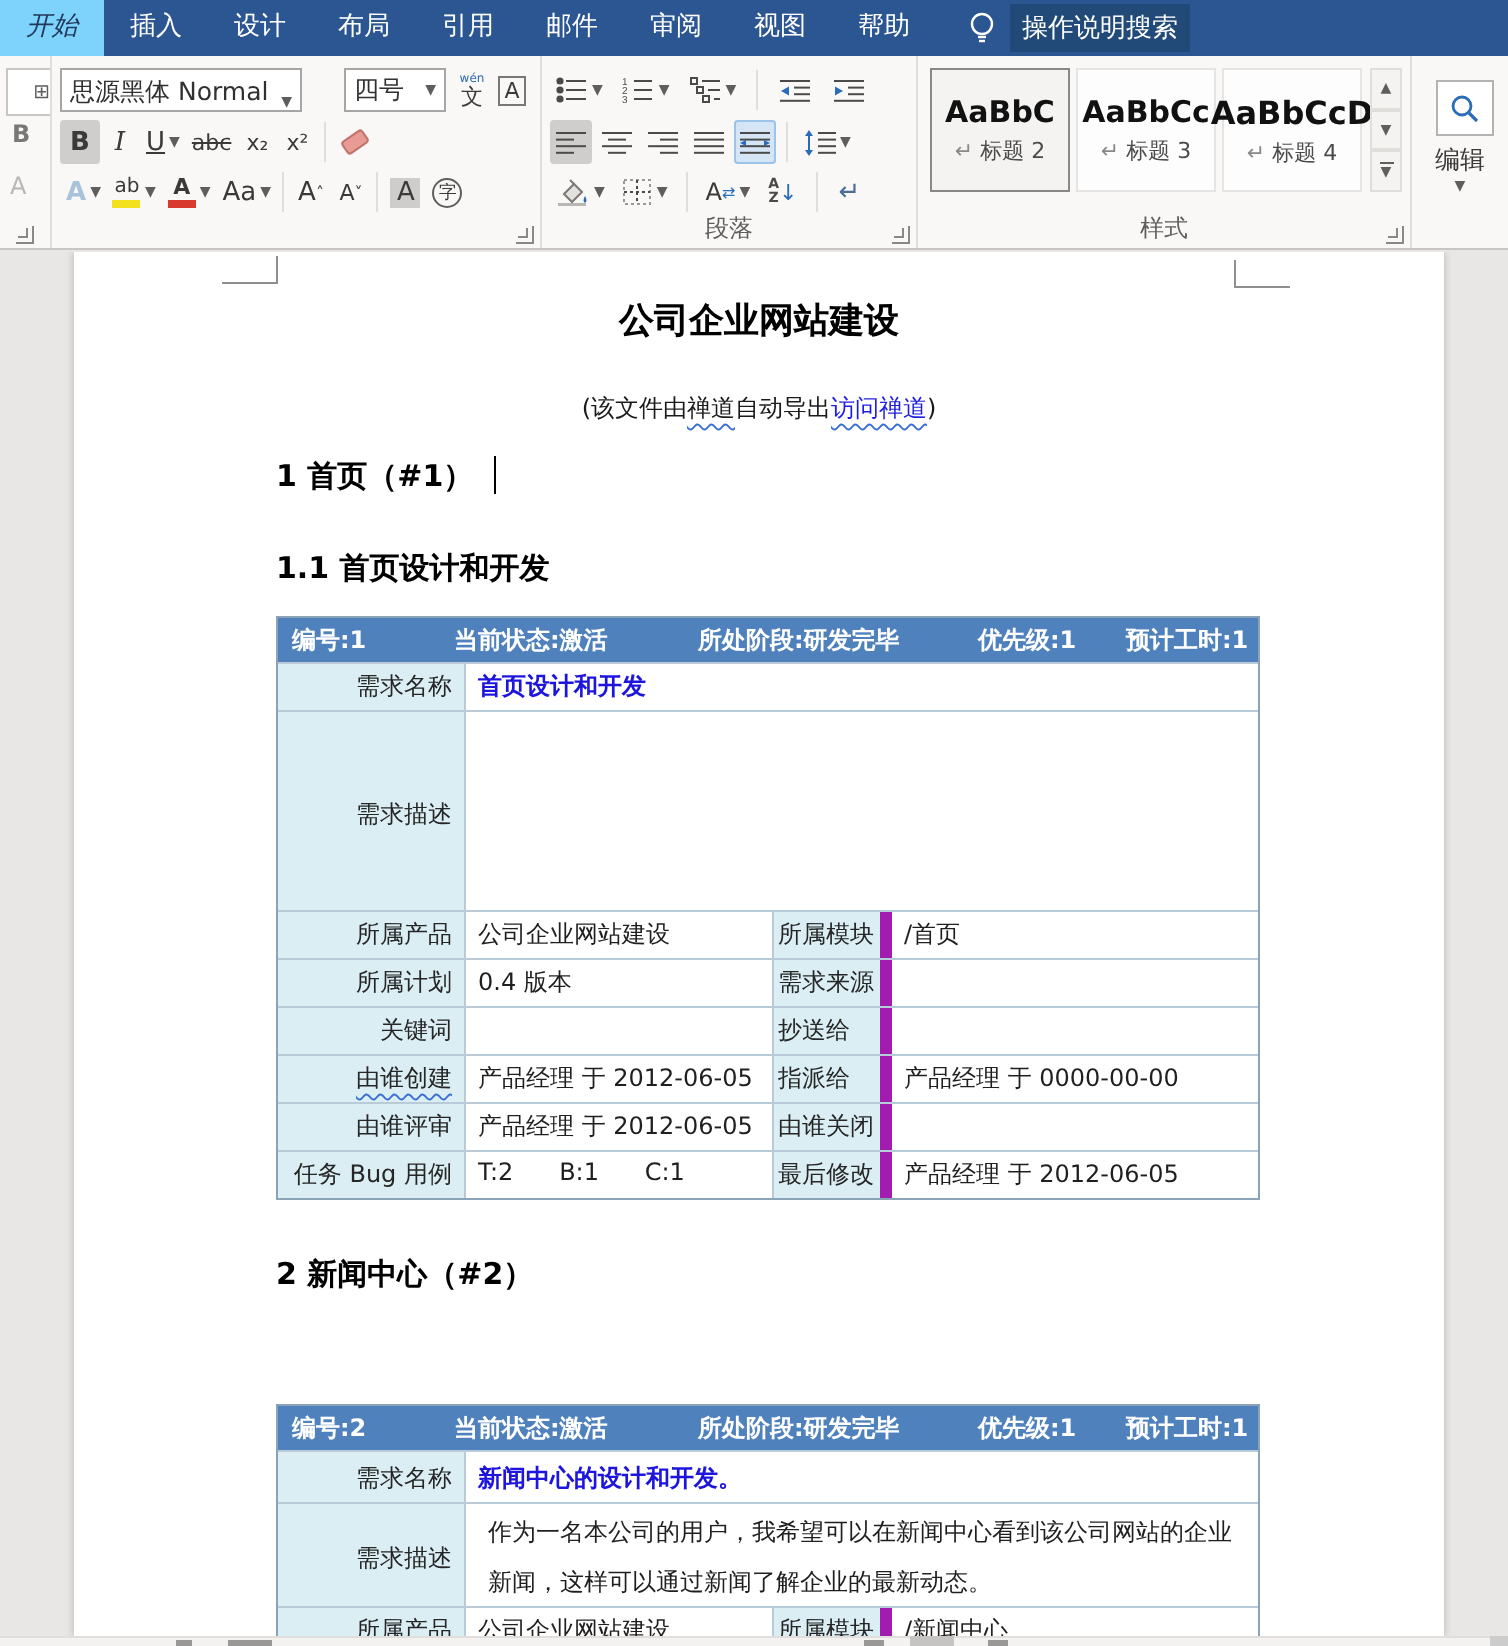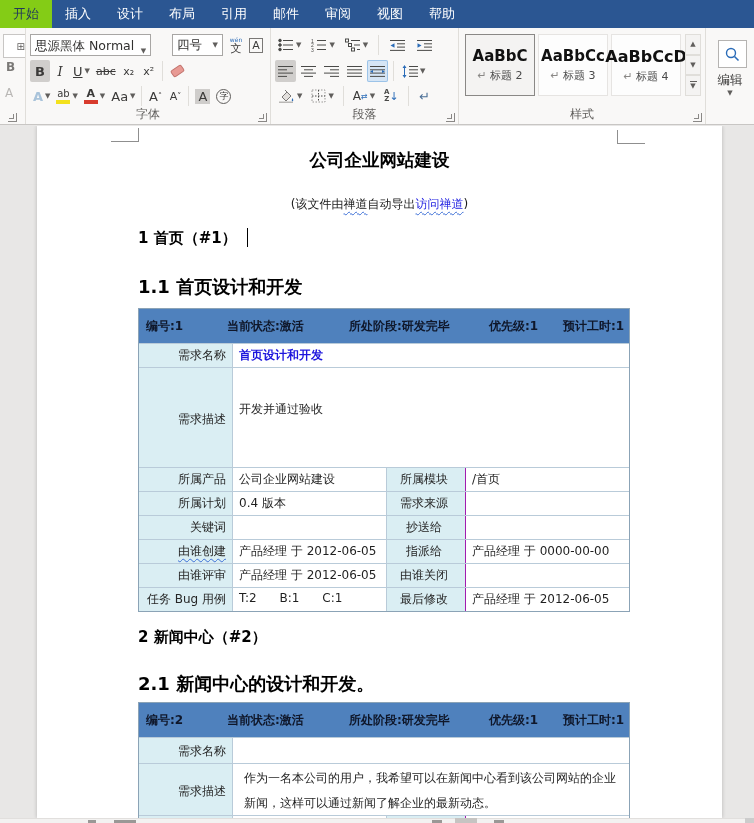--- a/index.html
+++ b/index.html
@@ -4,21 +4,21 @@
 <style>
   * { margin:0; padding:0; box-sizing:border-box; }
   html,body { width:754px; height:823px; }
   body { position:relative; overflow:hidden; background:#e8e7e6;
          font-family:"DejaVu Sans", sans-serif; color:#262626; }
 
   
   .tabbar { position:absolute; top:0; left:0; width:754px; height:28px;
             background:#2b5692; display:flex; align-items:stretch; }
   .tab { padding:0 13px; line-height:28px; font-size:13px; color:#fff; white-space:nowrap; cursor:default; }
-  .tab.active { background:#84cc16; color:#23395c; }
+  .tab.active { background:#7dd3fc; color:#23395c;font-style:italic; }
   .tellme { display:flex; align-items:center; margin-left:16px; color:#fff; font-size:13px; gap:7px; }
   .tellme .bulb { width:14px; height:18px; }
   .tellme .label { background:#224a78; padding:3px 6px; }
 
   
   .ribbon { position:absolute; top:28px; left:0; width:754px; height:97px;
             background:#f9f8f7; border-bottom:1px solid #c8c6c4; }
   .group { position:absolute; top:0; height:96px; border-right:1px solid #e0deda; }
   .glabel { position:absolute; bottom:1px; left:0; right:0; text-align:center;
             font-size:12px; color:#605e5c; }
@@ -73,36 +73,36 @@
   .mark-tr { position:absolute; left:617px; top:4px; width:28px; height:14px;
              border-left:1px solid #8f8f8f; border-bottom:1px solid #8f8f8f; }
   .doctitle { position:absolute; left:37px; top:22px; width:685px; text-align:center;
               font-size:17.5px; font-weight:bold; color:#000; }
   .docsub { position:absolute; left:37px; top:70px; width:685px; text-align:center;
             font-size:12px; color:#1a1a1a; }
   .wavy { text-decoration:underline; text-decoration-style:wavy; text-decoration-color:#3c6fd6;
           text-underline-offset:3px; text-decoration-thickness:1px; }
   .doclink { color:#1d1de0; }
   .h1 { position:absolute; left:138px; font-size:15px; font-weight:bold; color:#000; }
-  .h2 { position:absolute; left:138px; font-size:18px; font-weight:bold; color:#000; }
+  .h2 { position:absolute; left:138px; font-size:15px; font-weight:bold; color:#000; }
   .cursor { display:inline-block; width:1px; height:19px; background:#000; vertical-align:-4px; margin-left:10px; }
 
   .rtable { position:absolute; left:138px; width:492px; background:#fff;
             border:1px solid #8ba3b6; font-size:12px; }
-  .thead { height:34px; background:#4f81bd; color:#0f172a; font-weight:bold;
+  .thead { height:22px; background:#4f81bd; color:#ffffff; font-weight:bold;
            display:flex; align-items:center; }
   .thead span { white-space:nowrap; }
   .h-id { width:88px; padding-left:7px; } .h-st { width:122px; } .h-sg { width:140px; }
   .h-pr { width:74px; } .h-hr { flex:1; }
   .trow { display:flex; border-top:1px solid #b9cbd9; align-items:stretch; }
   .lcell { width:94px; background:#daeef3; text-align:right; padding:3px 6px 0 2px;
            border-right:1px solid #b9cbd9; color:#262626; white-space:nowrap; }
   .vcell { padding:3px 4px 0 6px; color:#1f1f1f; }
-  .c2 { width:153px; } .c3 { width:80px; background:#daeef3; text-align:center;
-        padding:3px 6px 0 2px; border-left:1px solid #b9cbd9; border-right:1px solid #a21caf; white-space:nowrap; }
+  .c2 { width:153px; } .c3 { width:60px; background:#daeef3; text-align:left;
+        padding:3px 6px 0 2px; border-left:1px solid #b9cbd9; border-right:6px solid #a21caf; white-space:nowrap; }
   .c4 { flex:1; }
   .wide { flex:1; }
   .namev { color:#1d15dd; font-weight:bold; }
   .desc { line-height:25px; padding-top:4px; padding-bottom:4px; }
   .desc .p2 { margin-top:25px; }
   .pre { white-space:pre; }
 
   
   .sliver { position:absolute; left:0; top:0; width:26px; height:96px; border-right:1px solid #e0deda; }
   .sliver .fragbox { position:absolute; left:3px; top:6px; width:22px; height:24px;
@@ -121,20 +121,28 @@
 <div class="tabbar">
   <div class="tab active">开始</div>
   <div class="tab">插入</div>
   <div class="tab">设计</div>
   <div class="tab">布局</div>
   <div class="tab">引用</div>
   <div class="tab">邮件</div>
   <div class="tab">审阅</div>
   <div class="tab">视图</div>
   <div class="tab">帮助</div>
+  <div class="tellme">
+    <svg class="bulb" viewBox="0 0 14 18">
+      <circle cx="7" cy="7" r="5" fill="none" stroke="#fff" stroke-width="1.2"></circle>
+      <line x1="5" y1="13.5" x2="9" y2="13.5" stroke="#fff" stroke-width="1.2"></line>
+      <line x1="5.5" y1="15.5" x2="8.5" y2="15.5" stroke="#fff" stroke-width="1.2"></line>
+    </svg>
+    <span class="label">操作说明搜索</span>
+  </div>
 </div>
 
 <div class="ribbon">
 
   <div class="sliver">
     <div class="fragbox">⊞</div>
     <span class="frag" style="left:6px; top:32px; font-weight:bold;">B</span>
     <span class="frag" style="left:5px; top:58px; color:#b9b7b5;">A</span>
     <span class="launcher" style="left:8px; right:auto;"></span>
   </div>
@@ -209,21 +217,20 @@
           <span style="font-size:8px; vertical-align:top;">˅</span>
         </span>
       <span class="vsep"></span>
       <span class="b">
           <span style="background:#cfcdcb; padding:0 3px;">A</span>
         </span>
       <span class="b">
           <span class="circ">字</span>
         </span>
     </div>
-    <div class="glabel">字体</div>
     <span class="launcher"></span>
   </div>
 
   <div class="group" style="left:271px; width:188px;">
     <div class="rrow r1" style="gap:4px;">
       <span class="b">
         <svg class="ic" width="16" height="14" viewBox="0 0 16 14">
             <g stroke="#4a4a48">
               <circle cx="2" cy="2.5" r="1.3" fill="#4a4a48"></circle>
               <circle cx="2" cy="7" r="1.3" fill="#4a4a48"></circle>
@@ -455,21 +462,20 @@
       <span class="h-pr">优先级:1</span>
       <span class="h-hr">预计工时:1</span>
     </div>
     <div class="trow" style="height:24px;">
       <div class="lcell">需求名称</div>
       <div class="vcell wide namev">首页设计和开发</div>
     </div>
     <div class="trow" style="height:100px;">
       <div class="lcell" style="display:flex; align-items:center; justify-content:flex-end;">需求描述</div>
       <div class="vcell wide desc">
-        <div class="p2">开发并通过验收</div>
       </div>
     </div>
     <div class="trow" style="height:24px;">
       <div class="lcell">所属产品</div>
       <div class="vcell c2">公司企业网站建设</div>
       <div class="c3">所属模块</div>
       <div class="vcell c4">/首页</div>
     </div>
     <div class="trow" style="height:24px;">
       <div class="lcell">所属计划</div>
@@ -496,32 +502,32 @@
     </div>
     <div class="trow" style="height:24px;">
       <div class="lcell">任务 Bug 用例</div>
       <div class="vcell c2 pre">T:2      B:1      C:1</div>
       <div class="c3">最后修改</div>
       <div class="vcell c4">产品经理 于 2012-06-05</div>
     </div>
   </div>
 
   <div class="h1" style="top:502px;">2 新闻中心（#2）</div>
-  <div class="h2" style="top:546px;">2.1 新闻中心的设计和开发。</div>
 
   <div class="rtable" style="top:576px;">
     <div class="thead">
       <span class="h-id">编号:2</span>
       <span class="h-st">当前状态:激活</span>
       <span class="h-sg">所处阶段:研发完毕</span>
       <span class="h-pr">优先级:1</span>
       <span class="h-hr">预计工时:1</span>
     </div>
     <div class="trow" style="height:26px;">
       <div class="lcell" style="padding-top:5px;">需求名称</div>
+      <div class="vcell wide namev" style="padding-top:5px;">新闻中心的设计和开发。</div>
     </div>
     <div class="trow" style="height:52px;">
       <div class="lcell" style="display:flex; align-items:center; justify-content:flex-end;">需求描述</div>
       <div class="vcell wide" style="line-height:25px; padding-top:2px;padding-left:11px;">作为一名本公司的用户，我希望可以在新闻中心看到该公司网站的企业新闻，这样可以通过新闻了解企业的最新动态。</div>
     </div>
     <div class="trow" style="height:24px;">
       <div class="lcell">所属产品</div>
       <div class="vcell c2">公司企业网站建设</div>
       <div class="c3">所属模块</div>
       <div class="vcell c4">/新闻中心</div>

